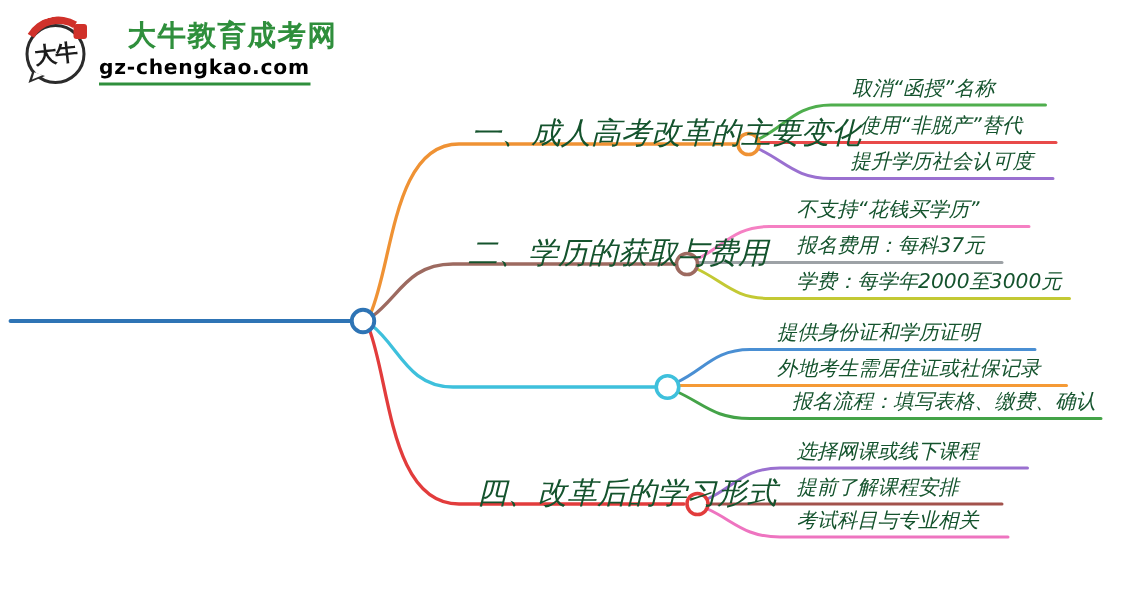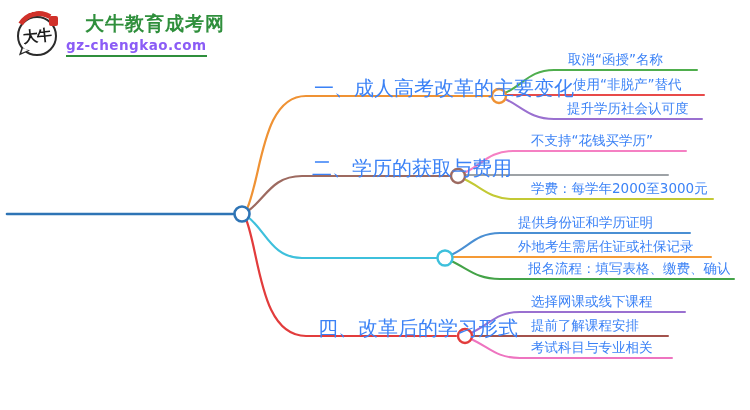--- a/index.html
+++ b/index.html
@@ -2,22 +2,23 @@
 <html><head>
 <meta charset="utf-8">
 <style>
   html,body{margin:0;padding:0;background:#fff;}
   .canvas{
     position:relative;width:750px;height:410px;background:#ffffff;overflow:hidden;
     font-family:"DejaVu Sans","Liberation Sans",sans-serif;
   }
   svg.links{position:absolute;left:0;top:0;pointer-events:none;}
   .lbl{
-    position:absolute;color:#3b82f6;white-space:nowrap;line-height:1.25;
+    position:absolute;color:#14532d;white-space:nowrap;line-height:1.25;
     font-size:14px;
+    font-style:italic;
   }
   .root-lbl{font-size:16px;}
   .title-lbl{font-size:20px;}
   .leaf-lbl{font-size:13.5px;}
   
   .logo{position:absolute;left:16px;top:11px;display:flex;align-items:center;gap:8px;}
   .badge{position:relative;width:42px;height:42px;}
   .badge-circle{
     position:absolute;left:1px;top:3px;width:36px;height:36px;border:2px solid #2b2b2b;
     border-radius:50%;background:#fff;display:flex;align-items:center;justify-content:center;
@@ -81,34 +82,35 @@
       <div class="badge-circle">
         <span class="badge-text">大牛</span>
       </div>
       <div class="badge-arc" style="border-top-color: rgb(208, 49, 42);"></div>
       <div class="badge-seal" style="background: rgb(208, 49, 42);"></div>
       <div class="badge-tail"></div>
       <div class="badge-tail-fill"></div>
     </div>
     <div class="logo-text">
       <span class="logo-name" style="color: rgb(47, 143, 60); margin-left: 19px;">大牛教育成考网</span>
-      <span class="logo-domain" style="color: #8b5cf6; border-bottom-color: rgb(47, 143, 60);">gz-chengkao.com</span>
+      <span class="logo-domain" style="color: #000000; border-bottom-color: rgb(47, 143, 60);">gz-chengkao.com</span>
     </div>
   </div>
 
 
   <div class="lbl title-lbl" style="left:314px;top:76px;">一、成人高考改革的主要变化</div>
   <div class="lbl title-lbl" style="left:312px;top:156px;">二、学历的获取与费用</div>
   <div class="lbl title-lbl" style="left:318px;top:316px;">四、改革后的学习形式</div>
 
   <div class="lbl leaf-lbl" style="left:568px;top:51px;">取消“函授”名称</div>
   <div class="lbl leaf-lbl" style="left:573px;top:76px;">使用“非脱产”替代</div>
   <div class="lbl leaf-lbl" style="left:567px;top:100px;">提升学历社会认可度</div>
 
   <div class="lbl leaf-lbl" style="left:531px;top:132px;">不支持“花钱买学历”</div>
+  <div class="lbl leaf-lbl" style="left:531px;top:156px;">报名费用：每科37元</div>
   <div class="lbl leaf-lbl" style="left:531px;top:180px;">学费：每学年2000至3000元</div>
 
   <div class="lbl leaf-lbl" style="left:518px;top:214px;">提供身份证和学历证明</div>
   <div class="lbl leaf-lbl" style="left:518px;top:238px;">外地考生需居住证或社保记录</div>
   <div class="lbl leaf-lbl" style="left:528px;top:260px;">报名流程：填写表格、缴费、确认</div>
 
   <div class="lbl leaf-lbl" style="left:531px;top:293px;">选择网课或线下课程</div>
   <div class="lbl leaf-lbl" style="left:531px;top:317px;">提前了解课程安排</div>
   <div class="lbl leaf-lbl" style="left:531px;top:339px;">考试科目与专业相关</div>
 

